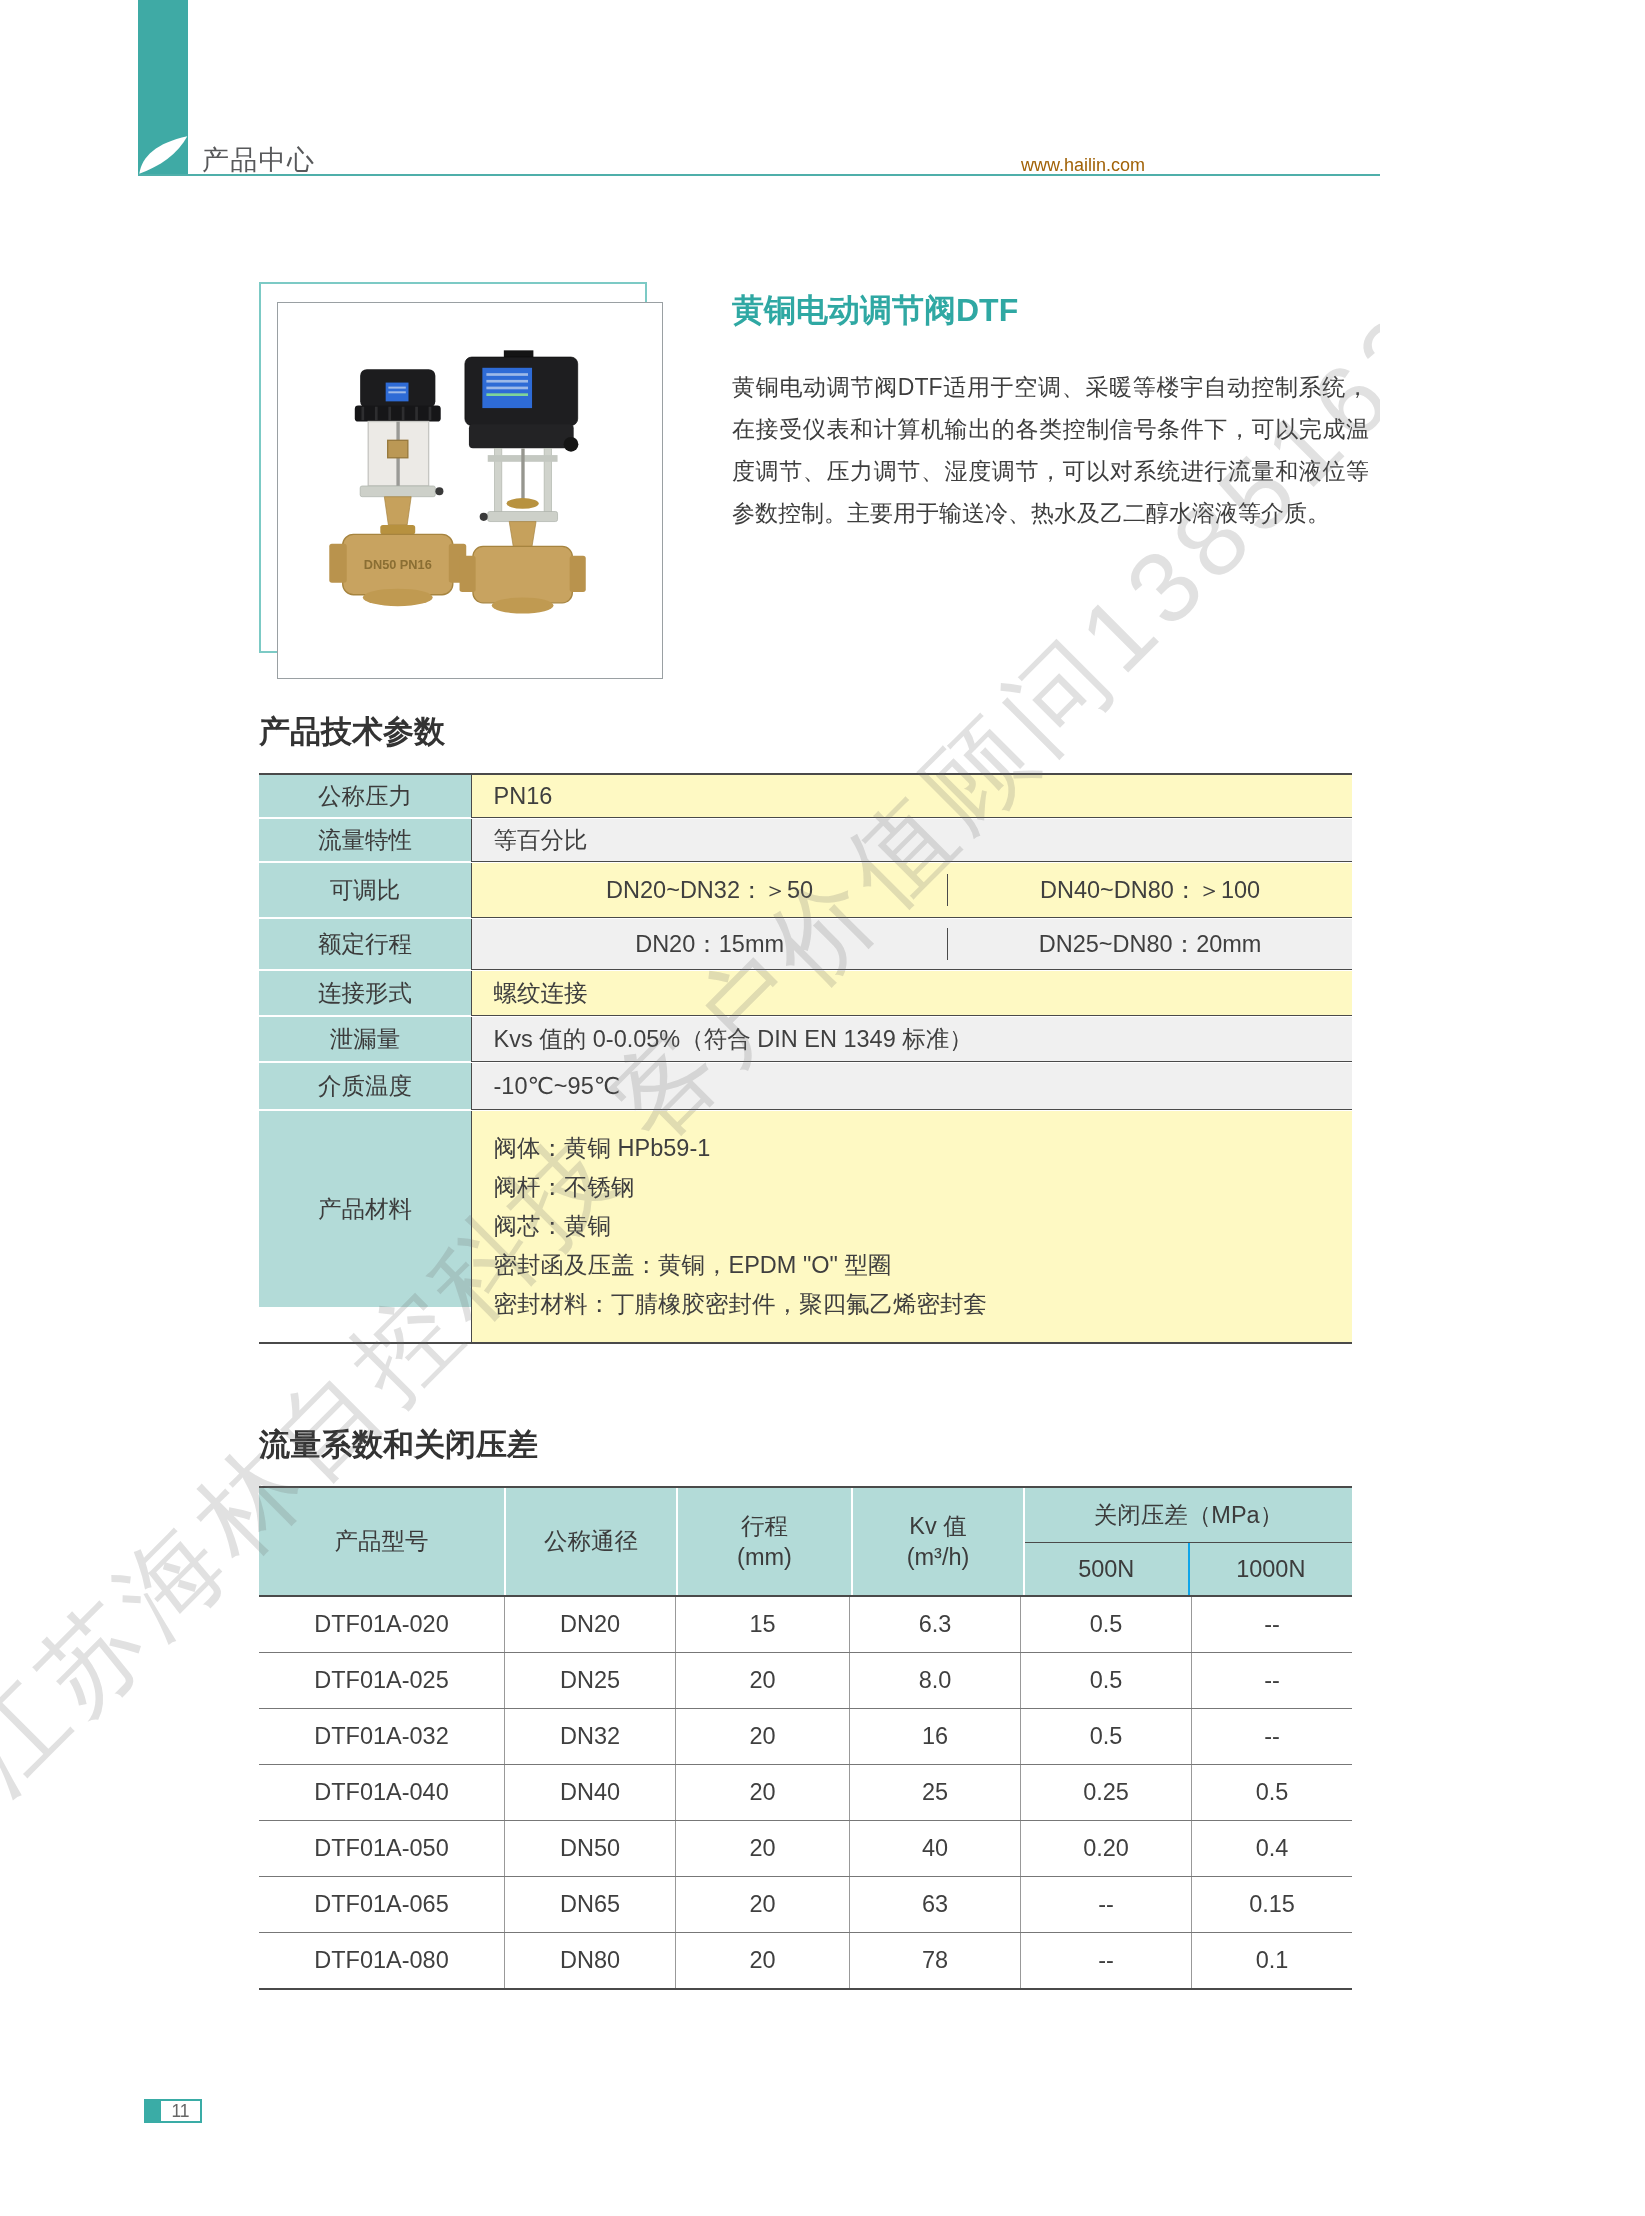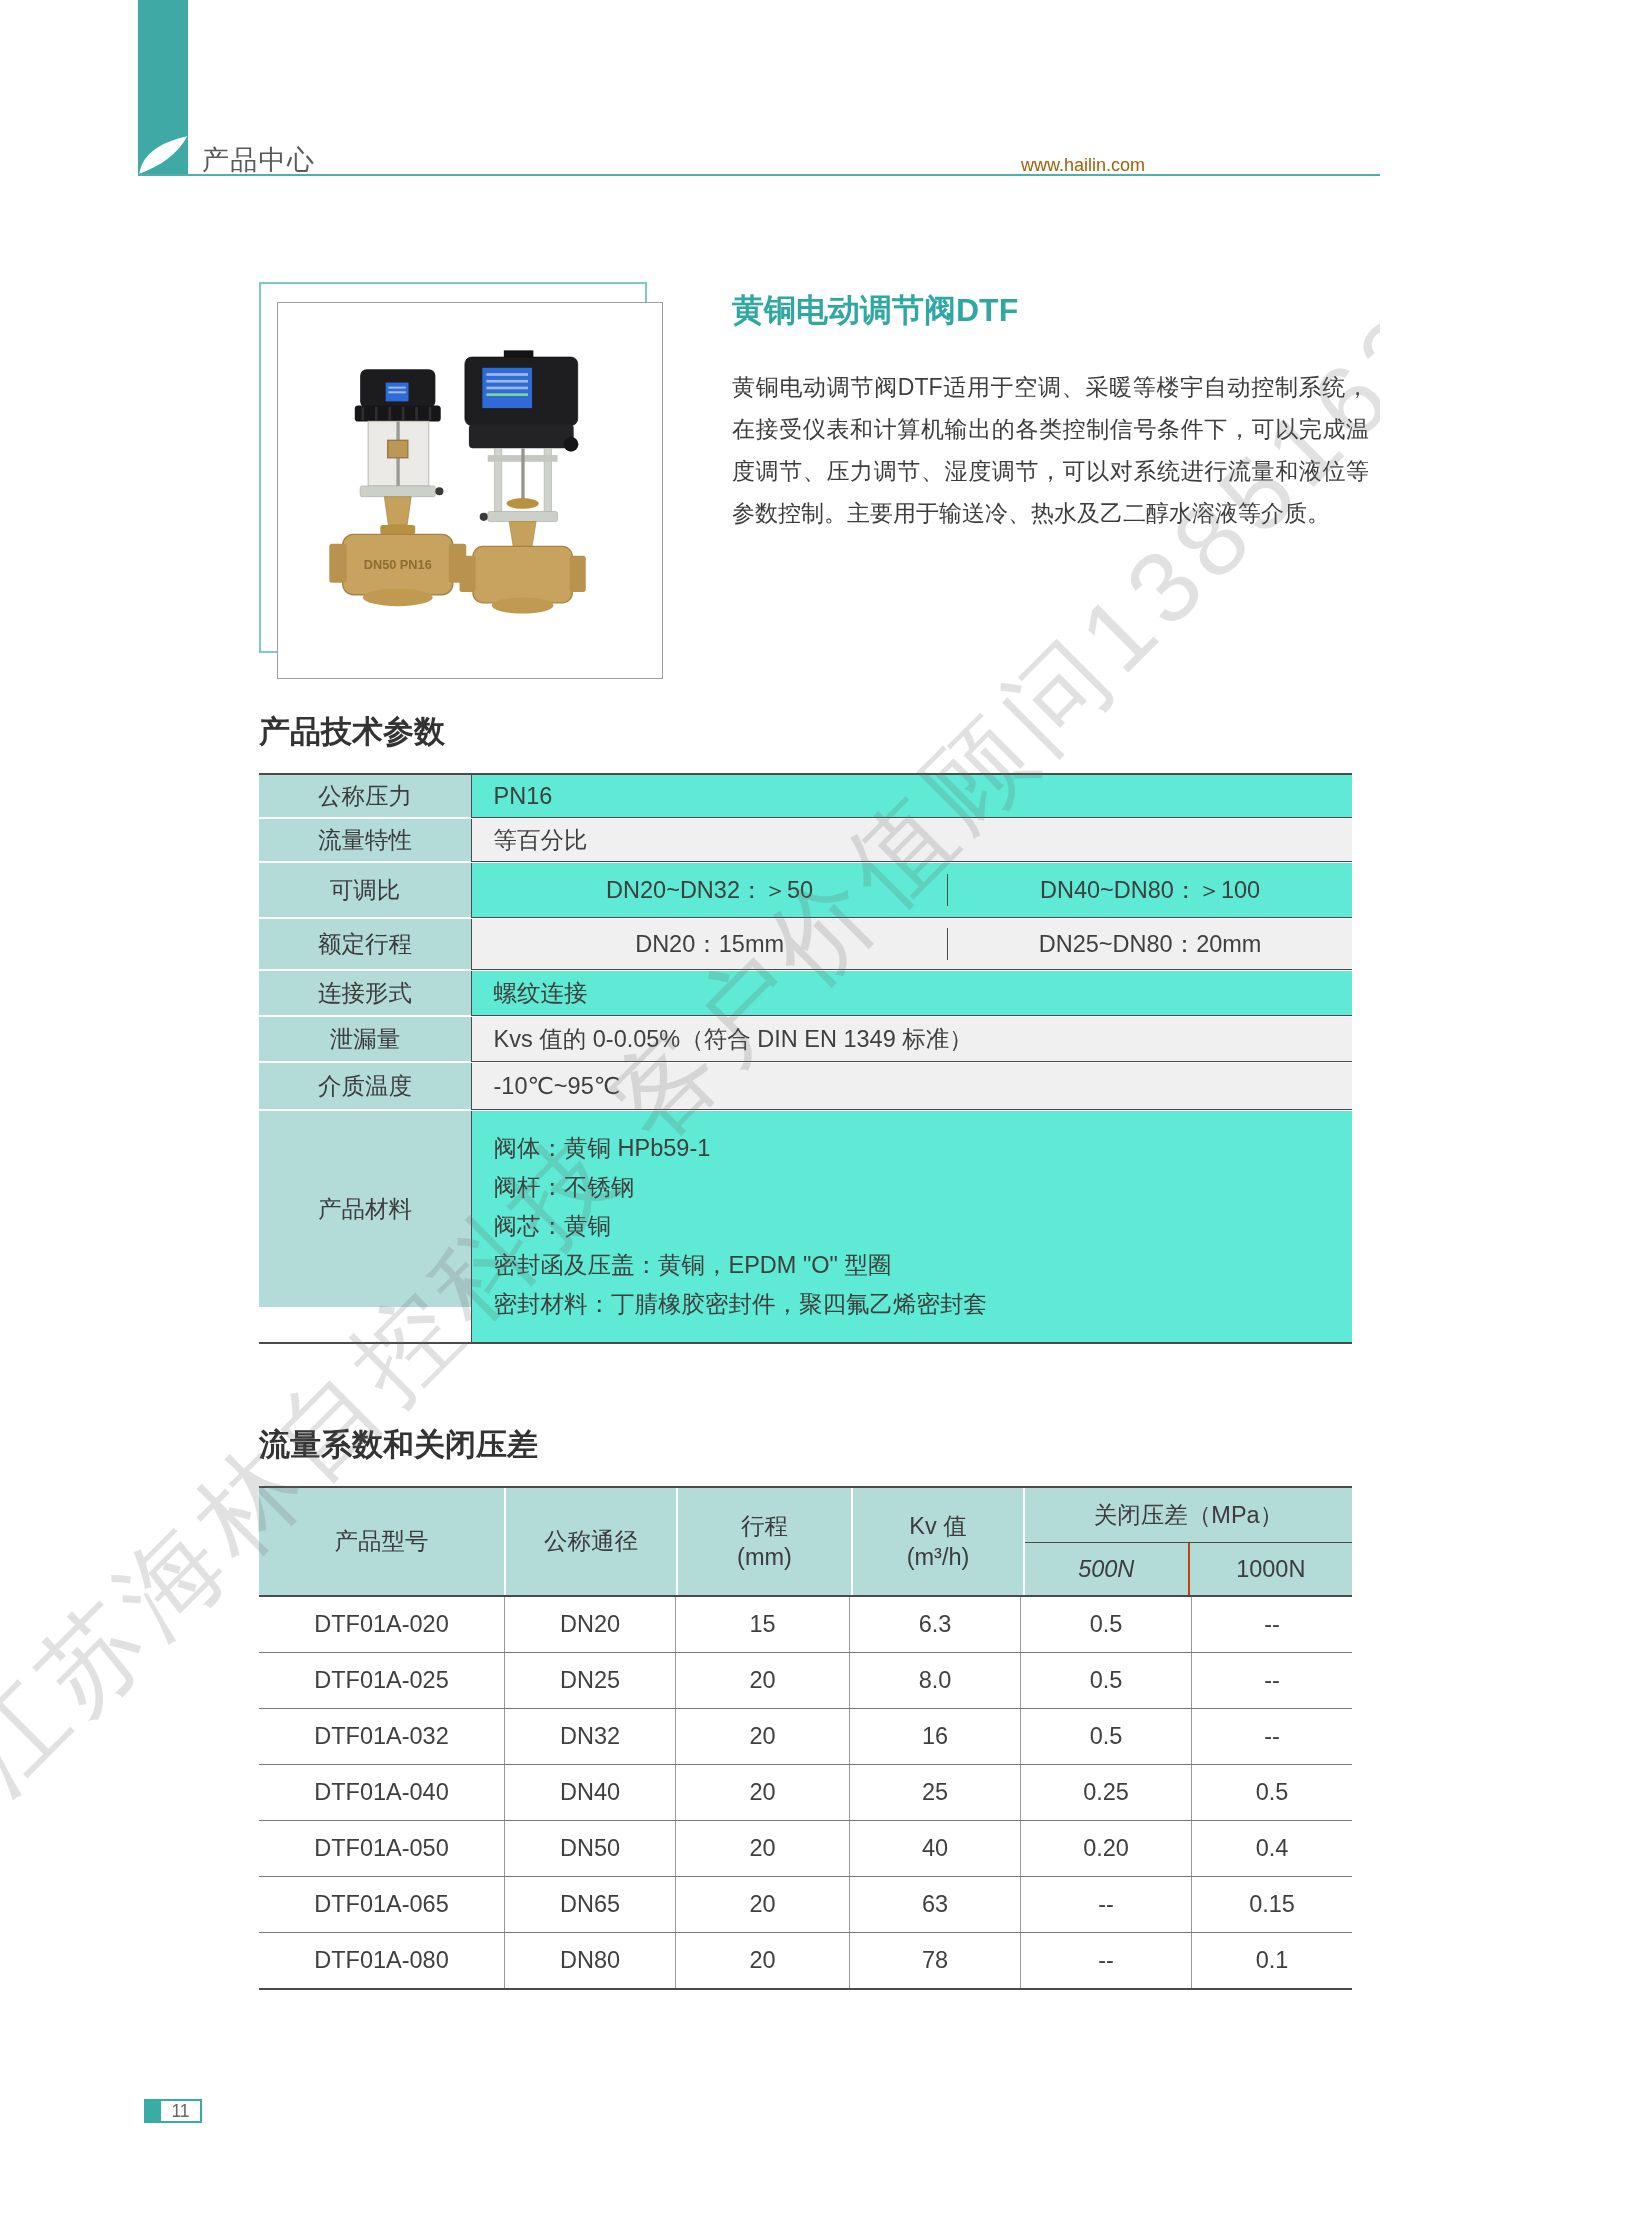--- a/index.html
+++ b/index.html
@@ -29,40 +29,40 @@
   #sec2{left:259px;top:1424px;}
 
   
   .spec{position:absolute;left:259px;top:773px;width:1093px;border-top:2px solid #4a4a4a;
         border-bottom:2px solid #4a4a4a;font-size:23.5px;}
   .srow{display:flex;align-items:stretch;}
   .slabel{width:212px;flex:0 0 212px;background:#B3DBD8;display:flex;align-items:center;justify-content:center;
           border-bottom:2px solid #ffffff;color:#3c3c3c;}
   .srow:last-child .slabel{border-bottom:none;}
   .sval{flex:1;display:flex;align-items:center;padding-left:21.5px;border-left:1.3px solid #4a4a4a;
-        border-bottom:1.3px solid #4a4a4a;background:#5eead4;}
+        border-bottom:1.3px solid #4a4a4a;background:#fef9c3;}
   .srow:last-child .sval{border-bottom:none;}
   .srow.shade .sval{background:#F0F0F0;}
   .sval.split{padding-left:0;}
   .sval.split .half{flex:1;display:flex;align-items:center;justify-content:center;}
   .sval.split .half:first-child{border-right:1.3px solid #4a4a4a;flex:0 0 54%;}
   .sval.multi{flex-direction:column;align-items:flex-start;justify-content:center;padding:17.5px 0 17.5px 21.5px;}
   .sval.multi div{line-height:39px;}
   .h63{height:42px;} .h81{height:54px;} .h75{height:50px;} .h65{height:44px;} .h68{height:46px;} .h292{height:196px;}
 
   
   .flow{position:absolute;left:259px;top:1486px;width:1093px;border-top:2px solid #4a4a4a;
         border-bottom:2px solid #4a4a4a;font-size:23.5px;}
   .fhead{display:flex;height:107px;background:#B3DBD8;border-bottom:2px solid #4a4a4a;color:#3c3c3c;}
   .hc{display:flex;flex-direction:column;align-items:center;justify-content:center;border-right:2px solid #ffffff;line-height:31px;}
   .hgroup{flex:1;display:flex;flex-direction:column;}
   .htop{height:54px;display:flex;align-items:center;justify-content:center;border-bottom:1.3px solid #4a4a4a;}
   .hsub{flex:1;display:flex;}
   .hsub div{flex:1;display:flex;align-items:center;justify-content:center;}
-  .hsub div:first-child{border-right:2px solid #c2410c;font-style:italic;}
+  .hsub div:first-child{border-right:2px solid #0ea5e9;}
   .frow{display:flex;height:55px;border-bottom:1.3px solid #777;background:#fff;}
   .frow:last-child{border-bottom:none;}
   .fc{display:flex;align-items:center;justify-content:center;border-right:0.7px solid #999;}
   .fc:last-child{border-right:none;}
   .c1{width:245px;flex:0 0 245px;}
   .c2{width:170px;flex:0 0 170px;}
   .c3{width:173px;flex:0 0 173px;}
   .c4{width:170px;flex:0 0 170px;}
   .c5{width:170px;flex:0 0 170px;}
   .c6{flex:1;}

